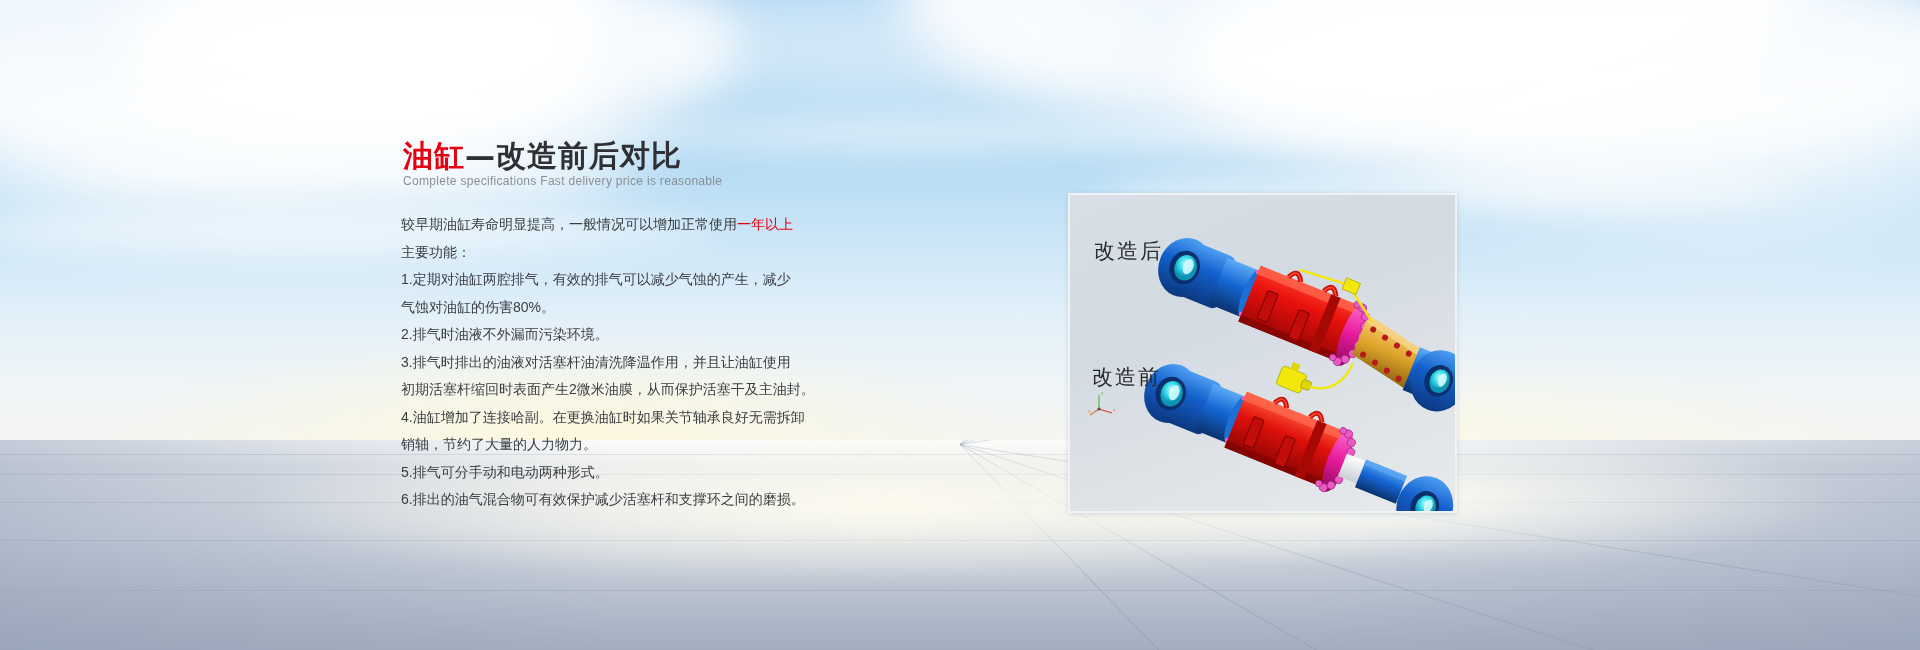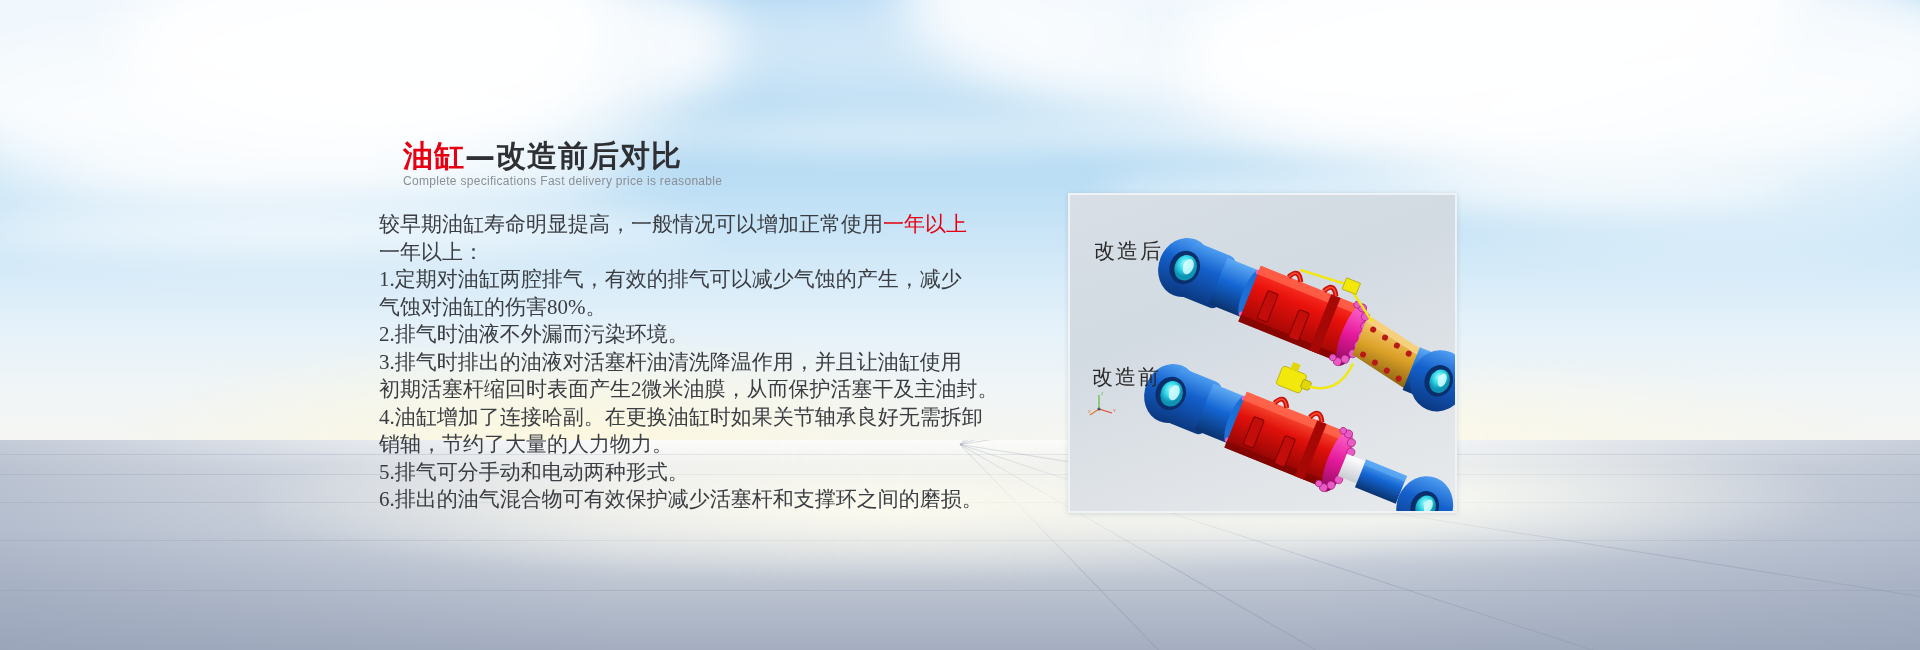--- a/index.html
+++ b/index.html
@@ -102,23 +102,23 @@
   .title .dark { color:#2e3033; }
 
   .subtitle {
     position:absolute; left:403px; top:174px;
     font-family:"Liberation Sans", sans-serif;
     font-size:12px; color:#8a8f96; letter-spacing:0.3px;
     white-space:nowrap;
   }
 
   .body-text {
-    position:absolute; left:379px; top:211px; width:520px;
-    font-family:Liberation Serif, serif;
-    font-size:21px; color:#3a3d42;
+    position:absolute; left:401px; top:211px; width:520px;
+    font-family:Liberation Sans, sans-serif;
+    font-size:14px; color:#3a3d42;
   }
   .body-text .ln { line-height:27.5px; white-space:nowrap; }
   .body-text .ln .red { color:#e60012; }
 
   
   .panel {
     position:absolute; left:1068px; top:193px; width:389px; height:320px;
     background:linear-gradient(160deg, #d8dfe6 0%, #d2dae2 35%, #dfe3e7 70%, #e8eaec 100%);
     border:2px solid #f0f3f5;
     box-shadow:0 1px 5px rgba(60,80,110,0.18);
@@ -186,21 +186,21 @@
   </div>
 
   <div class="content">
 
     <h1 class="title"><span class="red">油缸</span><span class="dark">—改造前后对比</span></h1>
 
     <div class="subtitle">Complete specifications Fast delivery price is reasonable</div>
 
     <div class="body-text">
       <div class="ln"><span>较早期油缸寿命明显提高，一般情况可以增加正常使用</span><span class="red">一年以上</span></div>
-      <div class="ln">一年以上：</div>
+      <div class="ln">主要功能：</div>
       <div class="ln">1.定期对油缸两腔排气，有效的排气可以减少气蚀的产生，减少</div>
       <div class="ln">气蚀对油缸的伤害80%。</div>
       <div class="ln">2.排气时油液不外漏而污染环境。</div>
       <div class="ln">3.排气时排出的油液对活塞杆油清洗降温作用，并且让油缸使用</div>
       <div class="ln">初期活塞杆缩回时表面产生2微米油膜，从而保护活塞干及主油封。</div>
       <div class="ln">4.油缸增加了连接哈副。在更换油缸时如果关节轴承良好无需拆卸</div>
       <div class="ln">销轴，节约了大量的人力物力。</div>
       <div class="ln">5.排气可分手动和电动两种形式。</div>
       <div class="ln">6.排出的油气混合物可有效保护减少活塞杆和支撑环之间的磨损。</div>
     </div>

